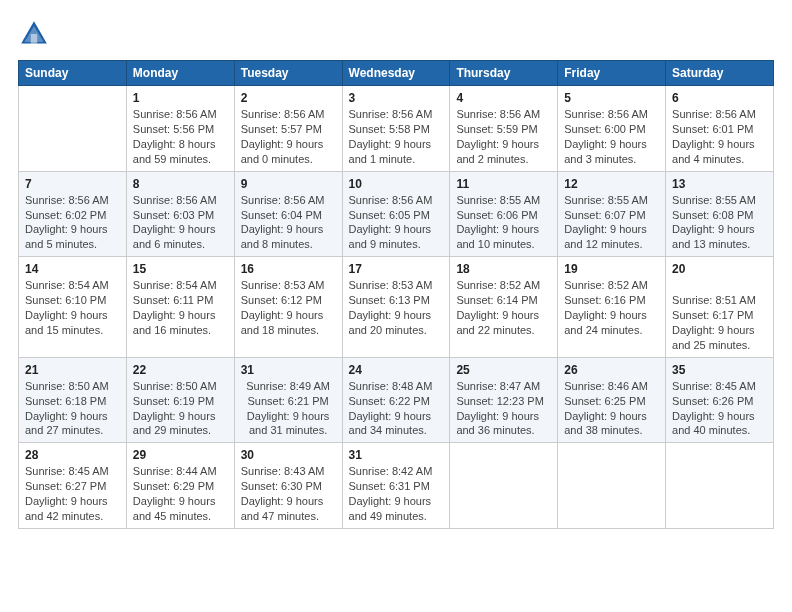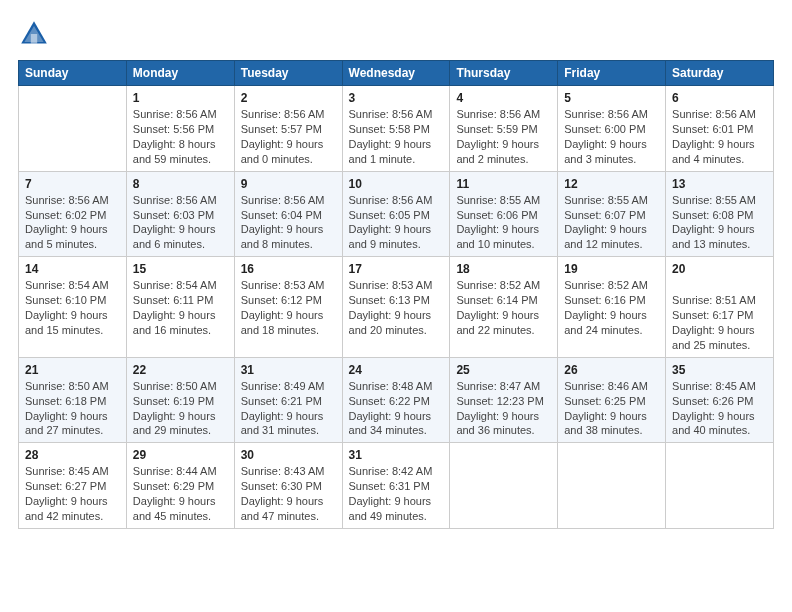--- a/index.html
+++ b/index.html
@@ -300,21 +300,21 @@
           </td>
           <td>
             <span class="cell-day">22</span>
             <div class="cell-info" style="white-space: pre-line;">Sunrise: 8:50 AM
 Sunset: 6:19 PM
 Daylight: 9 hours
 and 29 minutes.</div>
           </td>
           <td>
             <span class="cell-day">31</span>
-            <div class="cell-info" style="white-space: pre-line;">Sunrise: 8:49 AM
+            <div class="cell-info" style="white-space: pre-line; text-align: center;">Sunrise: 8:49 AM
 Sunset: 6:21 PM
 Daylight: 9 hours
 and 31 minutes.</div>
           </td>
           <td>
             <span class="cell-day">24</span>
             <div class="cell-info" style="white-space: pre-line;">Sunrise: 8:48 AM
 Sunset: 6:22 PM
 Daylight: 9 hours
 and 34 minutes.</div>

